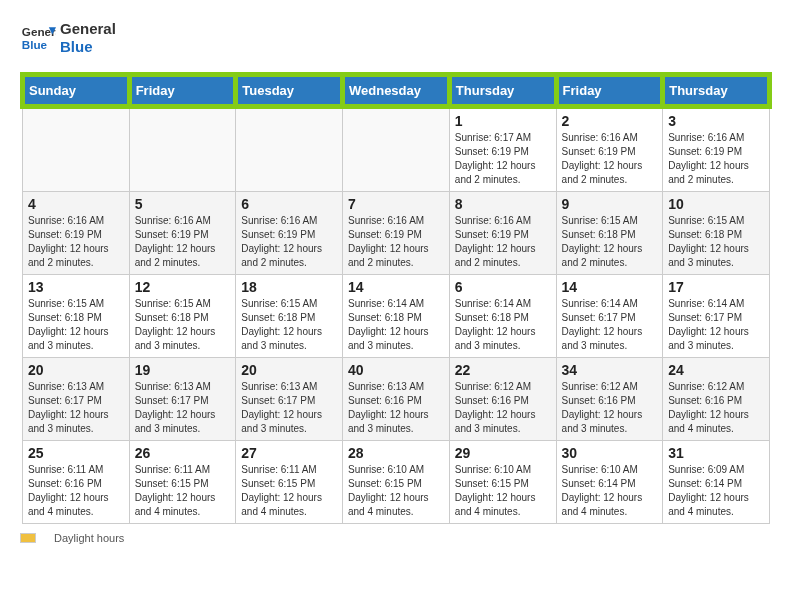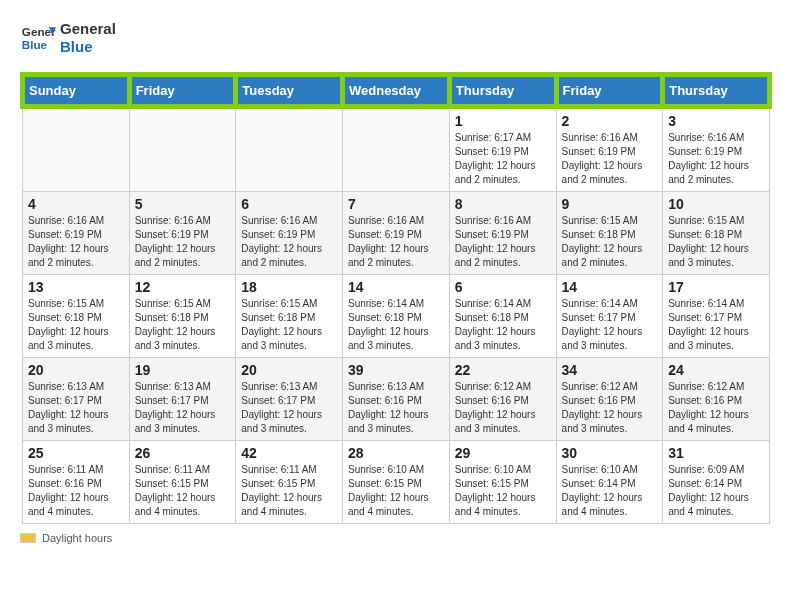--- a/index.html
+++ b/index.html
@@ -232,21 +232,21 @@
 Sunset: 6:17 PM
 Daylight: 12 hours and 3 minutes.</div>
         </td>
         <td>
           <div class="day-num">20</div>
           <div class="day-info" style="white-space: pre-line;">Sunrise: 6:13 AM
 Sunset: 6:17 PM
 Daylight: 12 hours and 3 minutes.</div>
         </td>
         <td>
-          <div class="day-num">39</div>
+          <div class="day-num">40</div>
           <div class="day-info" style="white-space: pre-line;">Sunrise: 6:13 AM
 Sunset: 6:16 PM
 Daylight: 12 hours and 3 minutes.</div>
         </td>
         <td>
           <div class="day-num">22</div>
           <div class="day-info" style="white-space: pre-line;">Sunrise: 6:12 AM
 Sunset: 6:16 PM
 Daylight: 12 hours and 3 minutes.</div>
         </td>
@@ -270,21 +270,21 @@
 Sunset: 6:16 PM
 Daylight: 12 hours and 4 minutes.</div>
         </td>
         <td>
           <div class="day-num">26</div>
           <div class="day-info" style="white-space: pre-line;">Sunrise: 6:11 AM
 Sunset: 6:15 PM
 Daylight: 12 hours and 4 minutes.</div>
         </td>
         <td>
-          <div class="day-num">42</div>
+          <div class="day-num">27</div>
           <div class="day-info" style="white-space: pre-line;">Sunrise: 6:11 AM
 Sunset: 6:15 PM
 Daylight: 12 hours and 4 minutes.</div>
         </td>
         <td>
           <div class="day-num">28</div>
           <div class="day-info" style="white-space: pre-line;">Sunrise: 6:10 AM
 Sunset: 6:15 PM
 Daylight: 12 hours and 4 minutes.</div>
         </td>
@@ -303,16 +303,16 @@
         <td>
           <div class="day-num">31</div>
           <div class="day-info" style="white-space: pre-line;">Sunrise: 6:09 AM
 Sunset: 6:14 PM
 Daylight: 12 hours and 4 minutes.</div>
         </td>
       </tr>
     </tbody>
 </table>
 
-<div style="margin-top:8px; font-size:11px; color:#555; display:flex; align-items:center; gap:6px;">
+<div style="margin-top:8px; font-size:11px; color:#555; display:flex; align-items:center; gap:18px;">
   <div style="width:16px;height:10px;background:#f0c040;border:1px solid #ccc;"></div>
   <span>Daylight hours</span>
 </div>
 
 </body></html>

